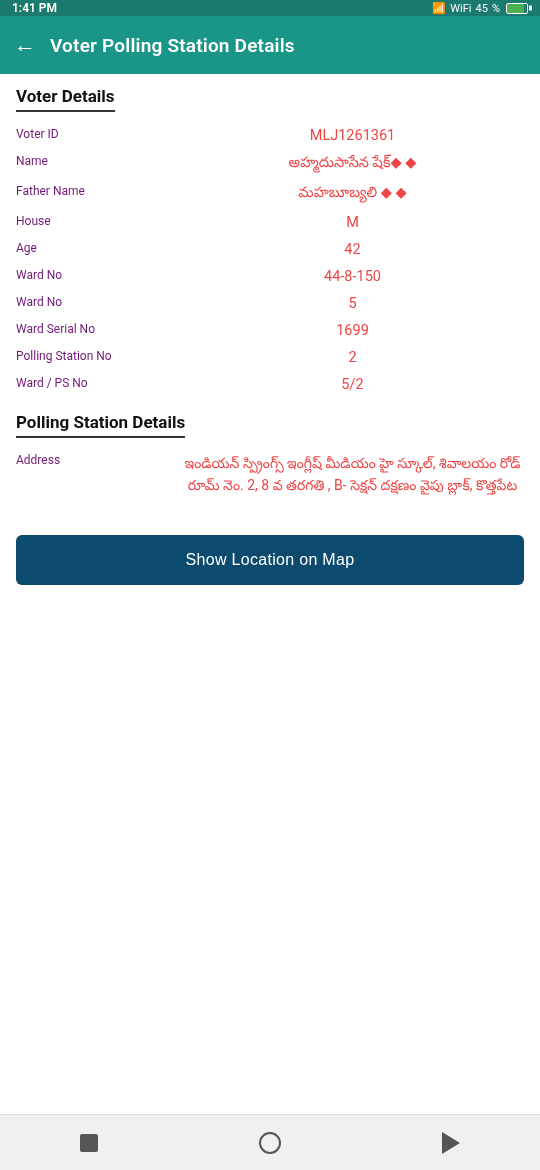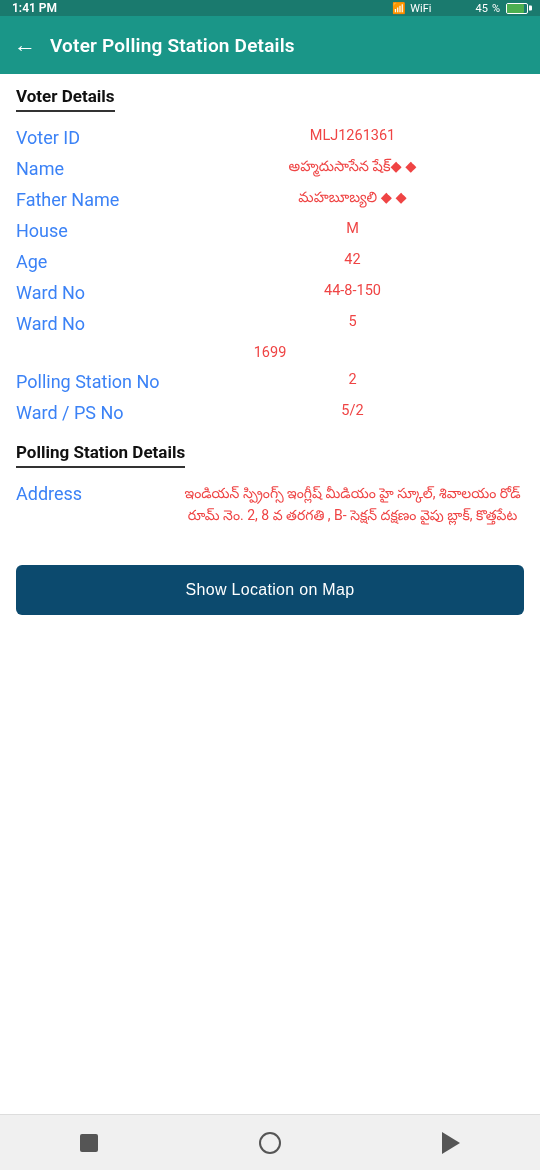--- a/index.html
+++ b/index.html
@@ -106,22 +106,22 @@
       margin-bottom: 14px;
     }
 
     
     .detail-row {
       display: flex;
       align-items: flex-start;
       padding: 5px 0;
     }
     .detail-label {
-      color: #3b82f6;
-      font-size: 18px;
+      color: #701a75;
+      font-size: 12px;
       min-width: 165px;
       flex-shrink: 0;
     }
     .detail-value {
       color: #ef4444;
       font-size: 14.5px;
       flex: 1;
       text-align: center;
     }
     .detail-value.address-value {
@@ -183,21 +183,21 @@
     }
   </style>
 </head>
 <body>
 
 <div class="status-bar">
   <span class="status-left">1:41 PM</span>
   <div class="status-right">
     <span>📶</span>
     <span>WiFi</span>
-    <span style="font-size:11px;margin-left:40px;">45</span>
+    <span style="font-size:11px;">45</span>
     <span>%</span>
     <div class="battery-icon">
       <div class="battery-fill"></div>
     </div>
   </div>
 </div>
 
 <div class="toolbar">
   <span class="toolbar-back">←</span>
   <span class="toolbar-title">Voter Polling Station Details</span>
@@ -232,20 +232,21 @@
         </div>
         <div class="detail-row">
           <span class="detail-label">Ward No</span>
           <span class="detail-value">44-8-150</span>
         </div>
         <div class="detail-row">
           <span class="detail-label">Ward No</span>
           <span class="detail-value">5</span>
         </div>
         <div class="detail-row">
+          <span class="detail-label">Ward Serial No</span>
           <span class="detail-value">1699</span>
         </div>
         <div class="detail-row">
           <span class="detail-label">Polling Station No</span>
           <span class="detail-value">2</span>
         </div>
         <div class="detail-row">
           <span class="detail-label">Ward / PS No</span>
           <span class="detail-value">5/2</span>
         </div>

